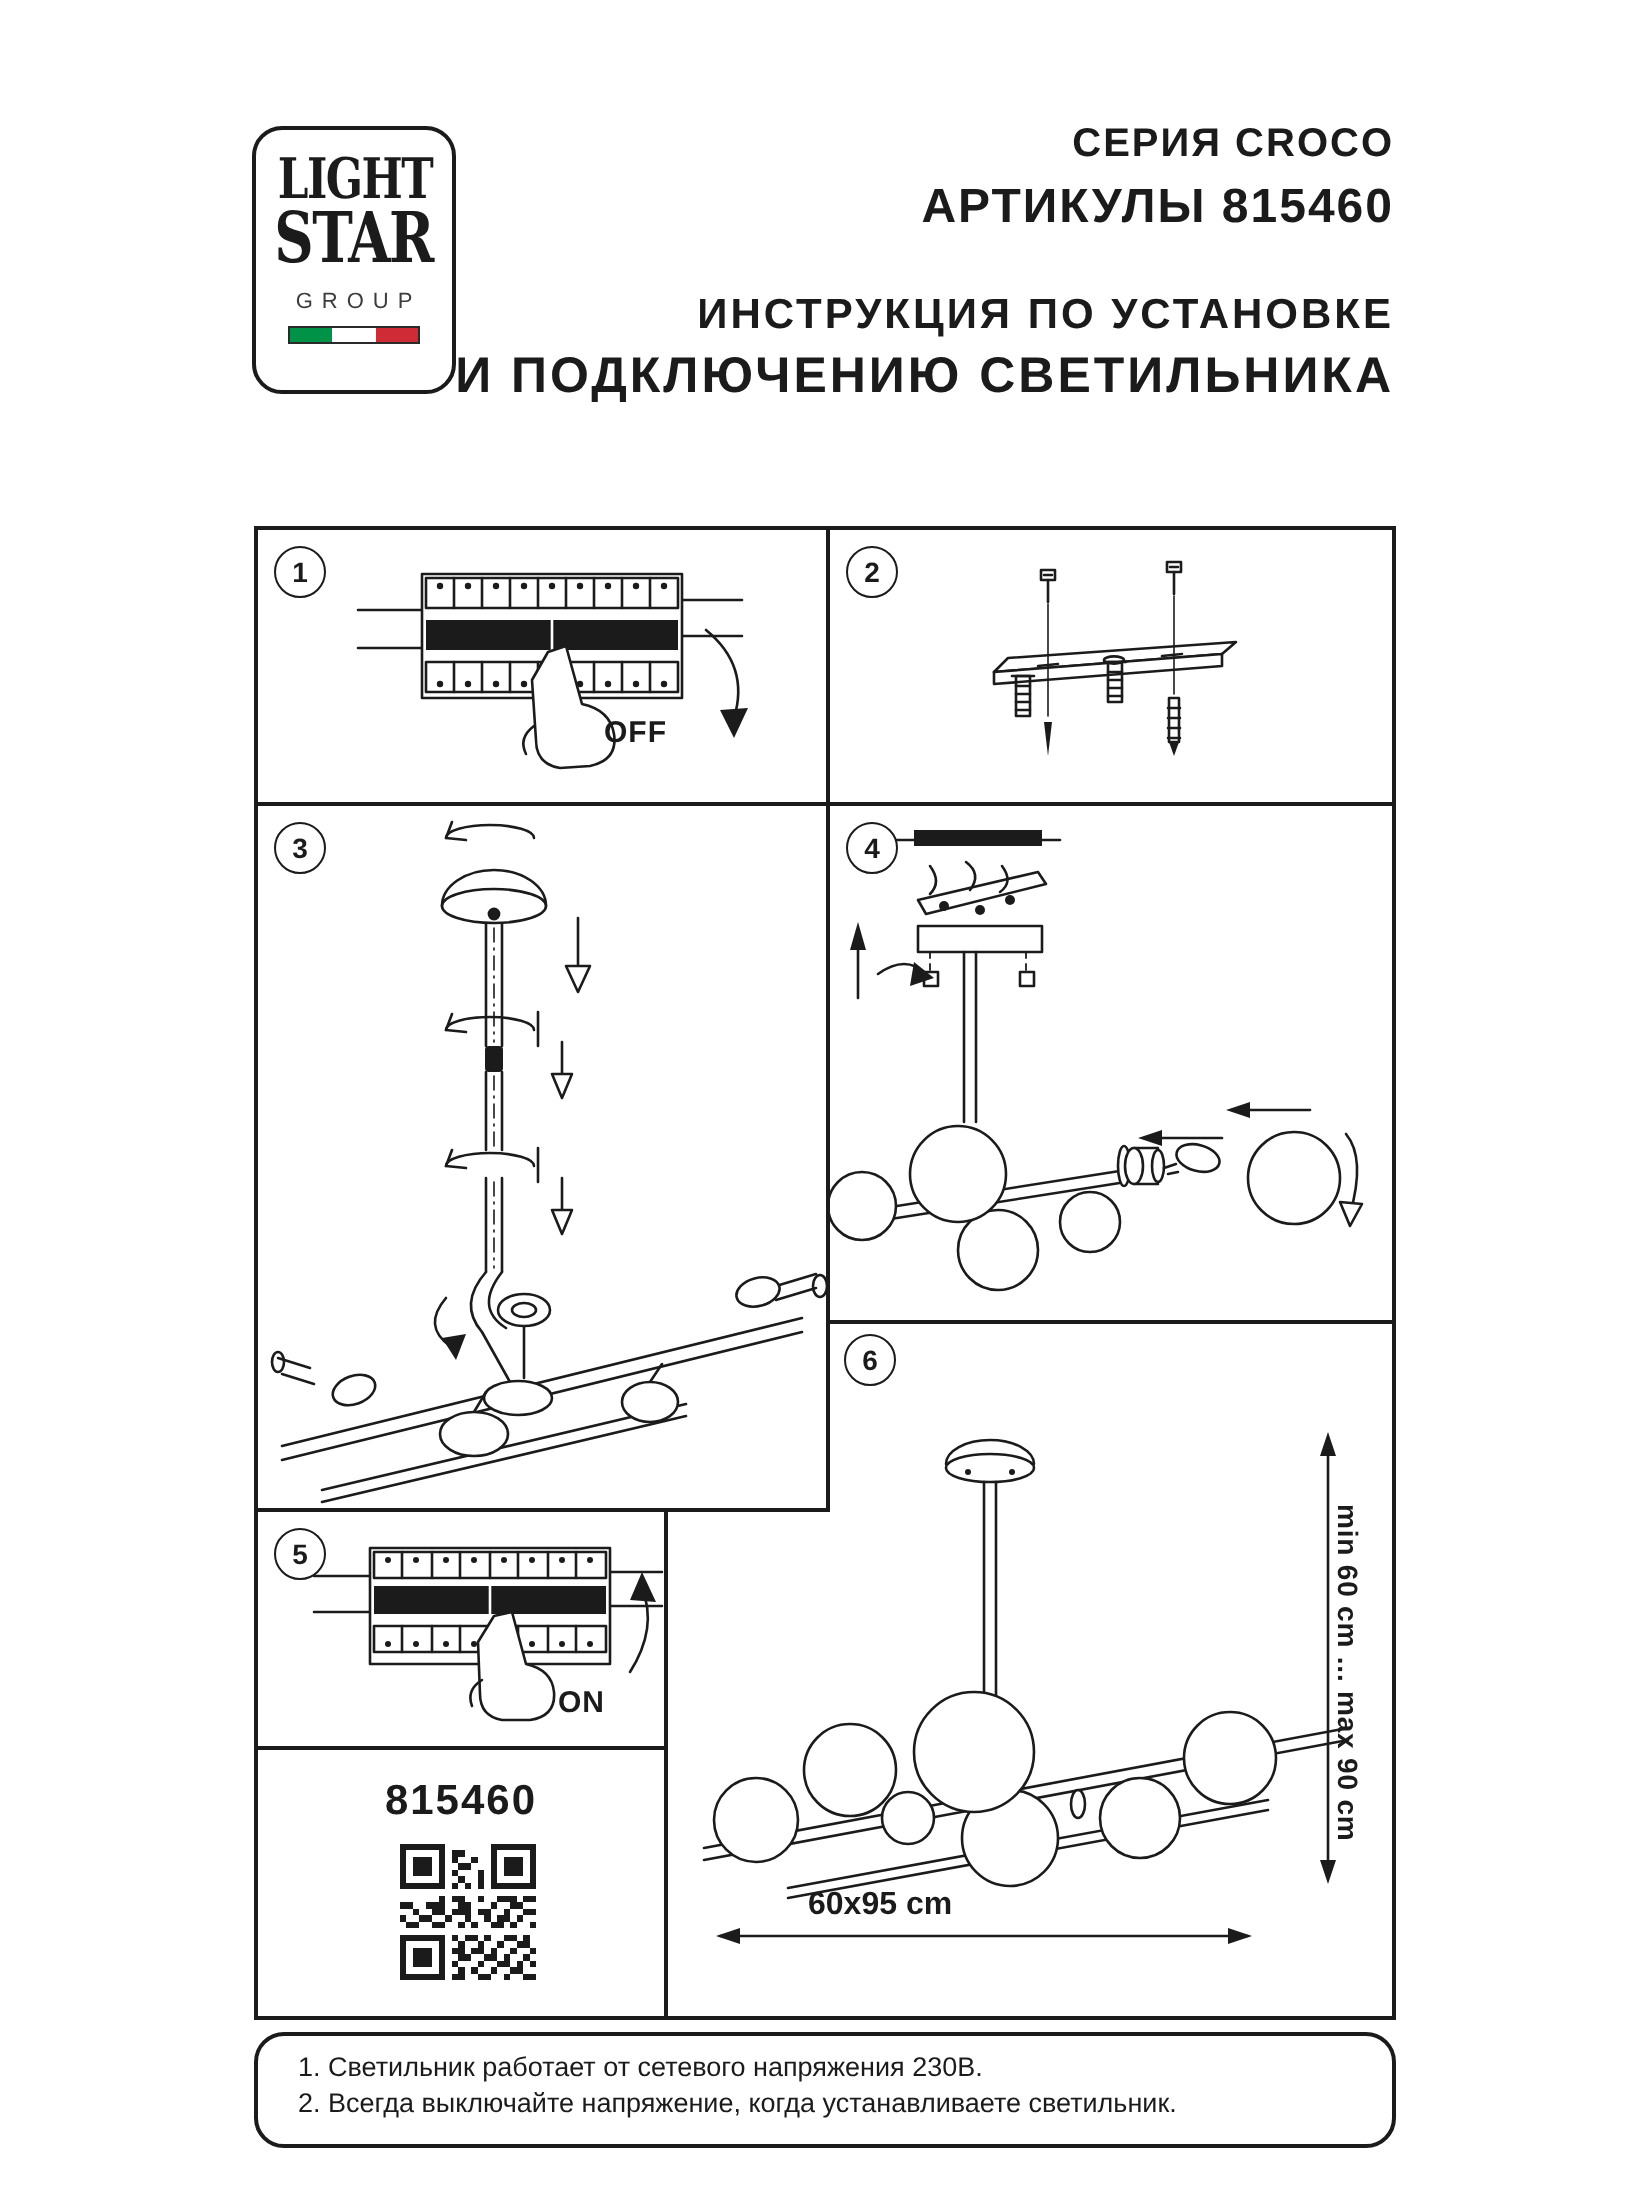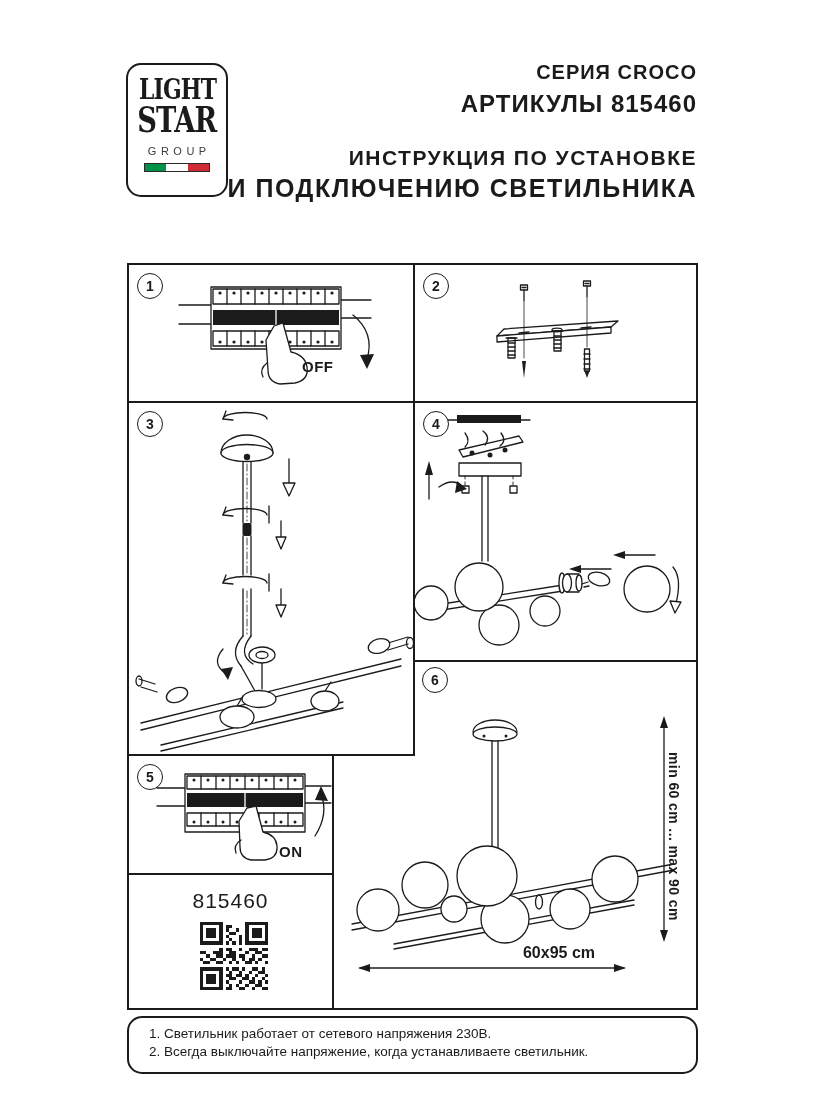--- a/index.html
+++ b/index.html
@@ -30,22 +30,22 @@
   .t-instr2{top:174px;font-size:25px;letter-spacing:1.5px;}
   
   .panel{position:absolute;border:2px solid var(--ink);box-sizing:border-box;background:var(--paper);}
   .panel svg{position:absolute;left:0;top:0;}
   .badge{position:absolute;left:8px;top:8px;width:26px;height:26px;border:1.5px solid var(--ink);
     border-radius:50%;display:flex;align-items:center;justify-content:center;
     font-size:14px;font-weight:700;box-sizing:border-box;background:var(--paper);z-index:3;}
   .draw-label{position:absolute;font-weight:700;color:var(--ink);z-index:3;}
   .switch-label{font-size:15px;letter-spacing:.5px;}
   .dim-v{left:666px;top:752px;writing-mode:vertical-rl;font-size:14px;font-weight:700;letter-spacing:.4px;}
-  .dim-h{left:435px;top:944px;width:160px;text-align:right;font-size:16px;font-weight:700;}
-  .article-code{left:0;top:14px;width:100%;text-align:center;font-size:21px;font-weight:400;letter-spacing:1px;}
+  .dim-h{left:404px;top:944px;width:160px;text-align:left;font-size:16px;font-weight:700;}
+  .article-code{left:0;top:14px;width:100%;text-align:center;font-size:21px;font-weight:700;letter-spacing:1px;}
   
   .notes-box{left:127px;top:1016px;width:571px;height:58px;border:2px solid var(--ink);
     box-sizing:border-box;padding:7px 10px 0 20px;}
   .notes-box p{margin:0;font-size:13.5px;line-height:18px;color:var(--ink);}
   svg .ln{stroke:var(--ink);stroke-width:1.3;fill:none;stroke-linecap:round;stroke-linejoin:round;}
   svg .fl{fill:var(--ink);stroke:none;}
   svg .wh{fill:#fff;}
 </style>
 </head>
 <body>

